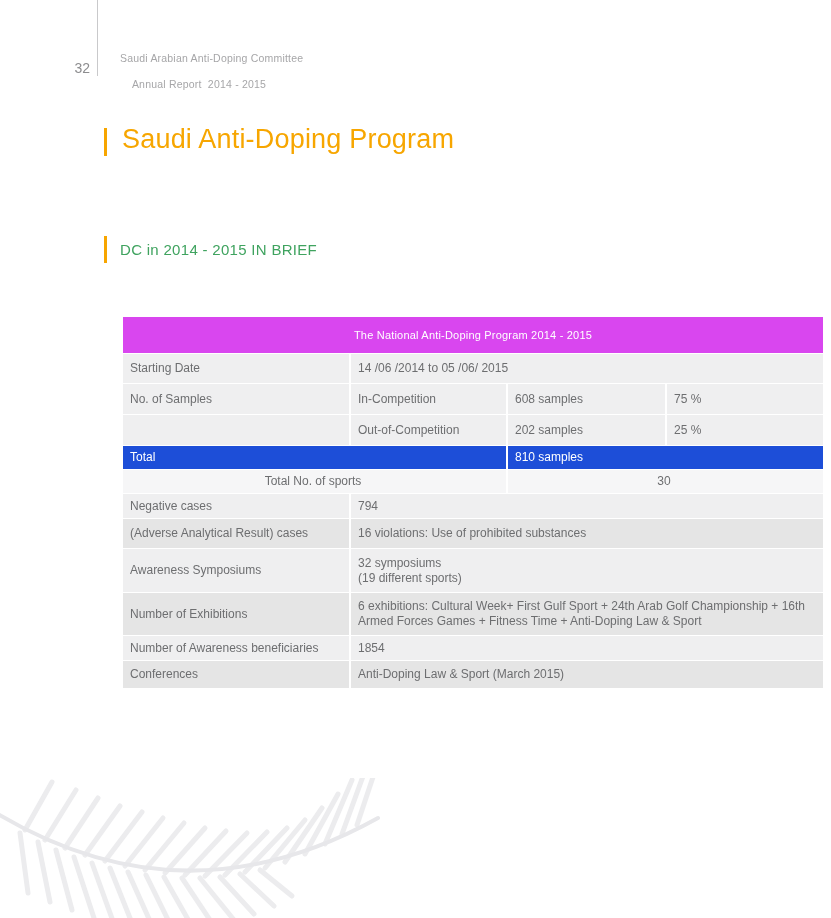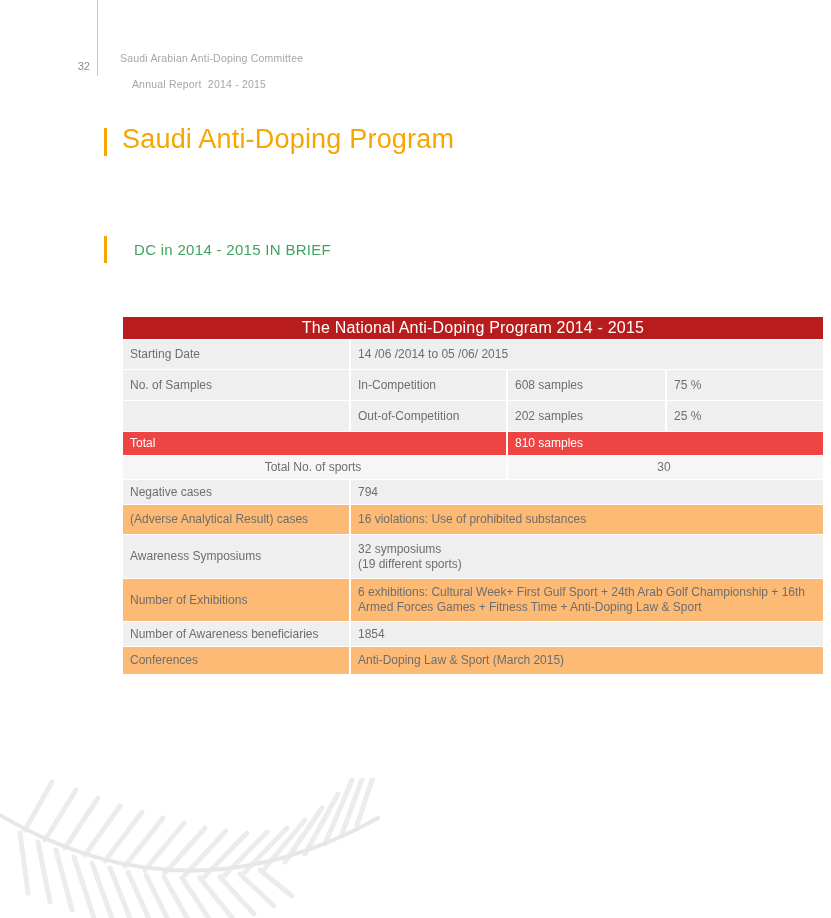--- a/index.html
+++ b/index.html
@@ -8,50 +8,50 @@
     width:831px;height:918px;
     background:#ffffff;
     overflow:hidden;
     font-family:"Liberation Sans", sans-serif;
     -webkit-font-smoothing:antialiased;
   }
 
   
   .runhead-line{position:absolute;left:97px;top:0;width:1px;height:76px;background:#c9c9cb;}
   .page-number{position:absolute;left:58px;top:60px;width:32px;text-align:right;
-    font-size:11px;color:#8d8d8f;}
+    font-size:14px;color:#8d8d8f;}
   .runhead-text{position:absolute;left:120px;top:52px;
     font-size:10.5px;line-height:13px;color:#a6a6a8;letter-spacing:.2px;white-space:pre;}
 
   
   .title-block{position:absolute;left:104px;top:124px;}
   .title-bar{position:absolute;left:0;top:4px;width:3px;height:28px;background:#f7a500;}
   .page-title{position:absolute;left:18px;top:0;white-space:nowrap;
     font-size:27px;font-weight:400;color:#f7a600;letter-spacing:.2px;}
 
   .section-block{position:absolute;left:104px;top:236px;}
   .section-bar{position:absolute;left:0;top:0;width:3px;height:27px;background:#f7a500;}
-  .section-heading{position:absolute;left:30px;top:5px;white-space:nowrap;
+  .section-heading{position:absolute;left:16px;top:5px;white-space:nowrap;
     font-size:15px;font-weight:400;color:#3fa35f;letter-spacing:.3px;}
 
   
   .brief-table{position:absolute;left:123px;top:317px;width:700px;}
-  .thead{height:22px;background:#b91c1c;color:#ffffff;
+  .thead{height:36px;background:#d946ef;color:#ffffff;
     display:flex;align-items:center;justify-content:center;
-    font-size:16px;letter-spacing:.2px;margin-bottom:1px;}
+    font-size:11px;letter-spacing:.2px;margin-bottom:1px;}
   .trow{display:grid;column-gap:2px;margin-bottom:1px;}
   .row-a{grid-template-columns:226px 1fr;}
   .row-b{grid-template-columns:226px 155px 157px 1fr;}
   .row-c{grid-template-columns:383px 1fr;}
   .cell{display:flex;flex-direction:column;justify-content:center;
     padding:4px 10px 4px 7px;font-size:12px;color:#6d6e70;line-height:15px;}
   .bg-gray  .cell{background:#efeff0;}
   .bg-light .cell{background:#f6f6f7;text-align:center;}
-  .bg-white .cell{background:#fdba74;}
-  .bg-blue  .cell{background:#ef4444;color:#ffffff;}
+  .bg-white .cell{background:#e5e5e5;}
+  .bg-blue  .cell{background:#1d4ed8;color:#ffffff;}
   .h29{min-height:21px;} .h30{min-height:22px;} .h19{min-height:11px;}
   .h20{min-height:12px;} .h24{min-height:16px;} .h43{min-height:35px;}
   .h42{min-height:34px;} .h27{min-height:19px;}
 
   
   .frond{position:absolute;left:0;bottom:0;width:420px;height:140px;}
 </style>
 </head>
 <body>
 

